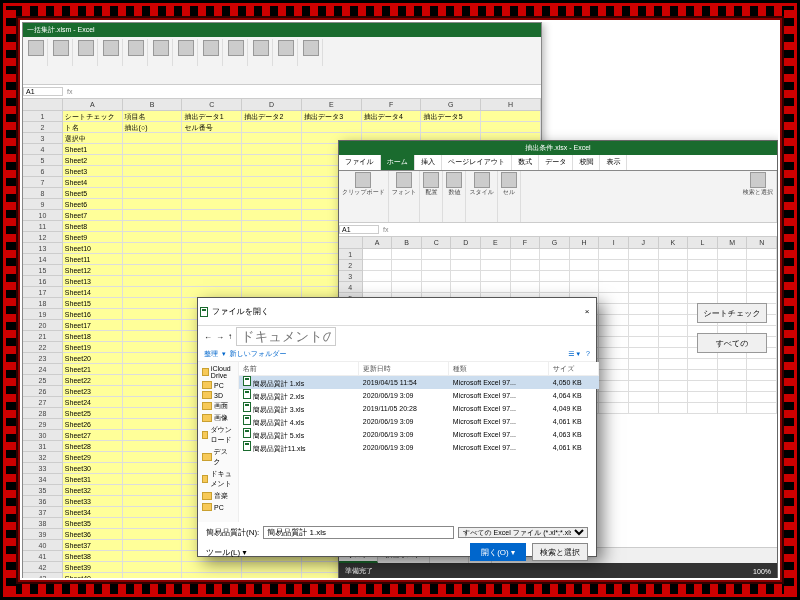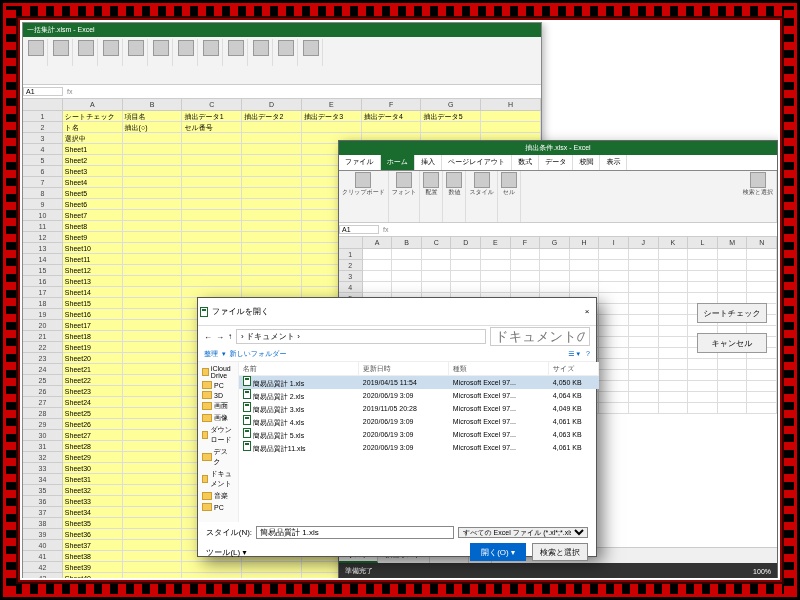--- a/index.html
+++ b/index.html
@@ -972,21 +972,21 @@
             <div class="cell" style="width: 30px;"></div>
             <div class="cell" style="width: 30px;"></div>
             <div class="cell" style="width: 30px;"></div>
             <div class="cell" style="width: 30px;"></div>
             <div class="cell" style="width: 30px;"></div>
             <div class="cell" style="width: 30px;"></div>
             <div class="cell" style="width: 30px;"></div>
           </div>
         </div>
       <div class="action-btn" style="top:66px;right:10px">シートチェック</div>
-      <div class="action-btn" style="top:96px;right:10px">キャンセル</div>
+      <div class="action-btn" style="top:96px;right:10px">すべての</div>
     </div>
     <div class="sheettabs" id="front-sheettabs">
         <div class="active">リスト</div>
         <div>抽出リスト</div>
         <div>Sheet3</div>
         <div>⊕</div>
       </div>
     <div class="statusbar">
       <span>準備完了</span>
       <span style="margin-left:auto">100%</span>
@@ -996,21 +996,20 @@
   <div class="filedlg">
     <div class="dlgtitle">
       <span class="fileico"></span>
       <span style="margin-left:4px">ファイルを開く</span>
       <span class="x">×</span>
     </div>
     <div class="navbar">
       <span>←</span>
       <span>→</span>
       <span>↑</span>
-      <div class="path">› <span>ドキュメント</span> ›</div>
       <input class="search" placeholder="ドキュメントの検索" style="">
     </div>
     <div class="toolbar">
       <span>整理</span>
       <span style="margin:0 4px">▾</span>
       <span>新しいフォルダー</span>
       <span style="margin-left:auto">☰ ▾</span>
       <span style="margin-left:6px">?</span>
     </div>
     <div class="body">
@@ -1098,21 +1097,21 @@
               <div style="width:120px"><span class="fileico"></span> 簡易品質計11.xls</div>
               <div style="width:90px">2020/06/19 3:09</div>
               <div style="width:100px">Microsoft Excel 97...</div>
               <div style="width:50px">4,061 KB</div>
             </div>
           </div>
       </div>
     </div>
     <div class="footer">
       <div class="fnrow">
-        <span>スタイル(N):</span>
+        <span>簡易品質計(N):</span>
         <input value="簡易品質計 1.xls" style="">
         <select><option>すべての Excel ファイル (*.xl*;*.xlsx</option></select>
       </div>
       <div class="btns">
         <span style="margin-right:auto;align-self:center"><span>ツール(L)</span> ▾</span>
         <button class="primary"><span>開く(O)</span> ▾</button>
         <button>検索と選択</button>
       </div>
     </div>
   </div>

